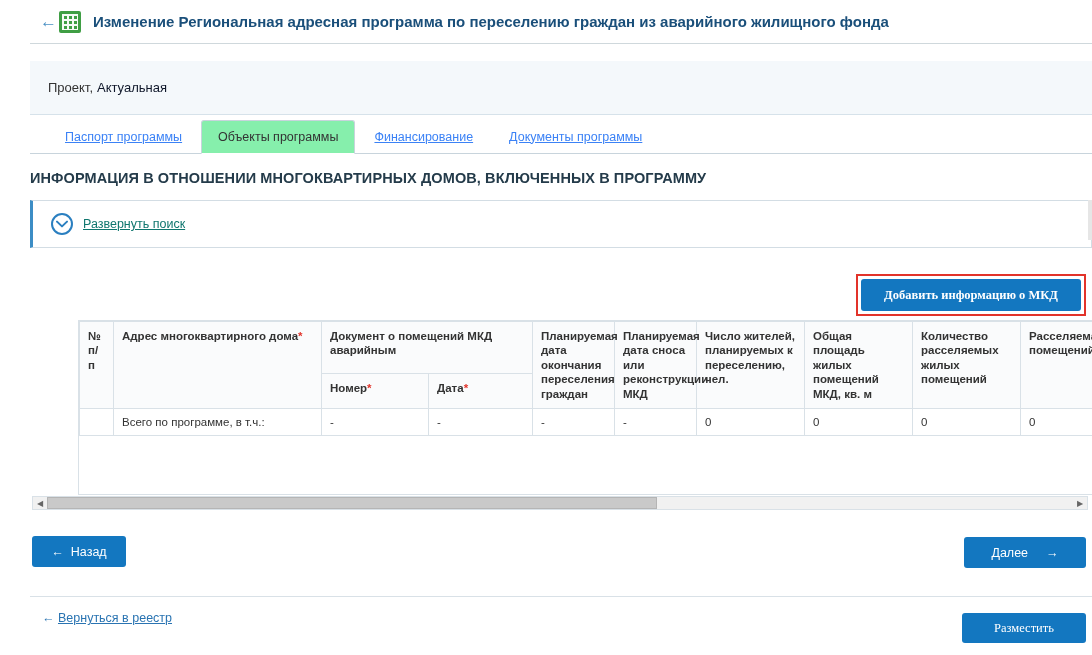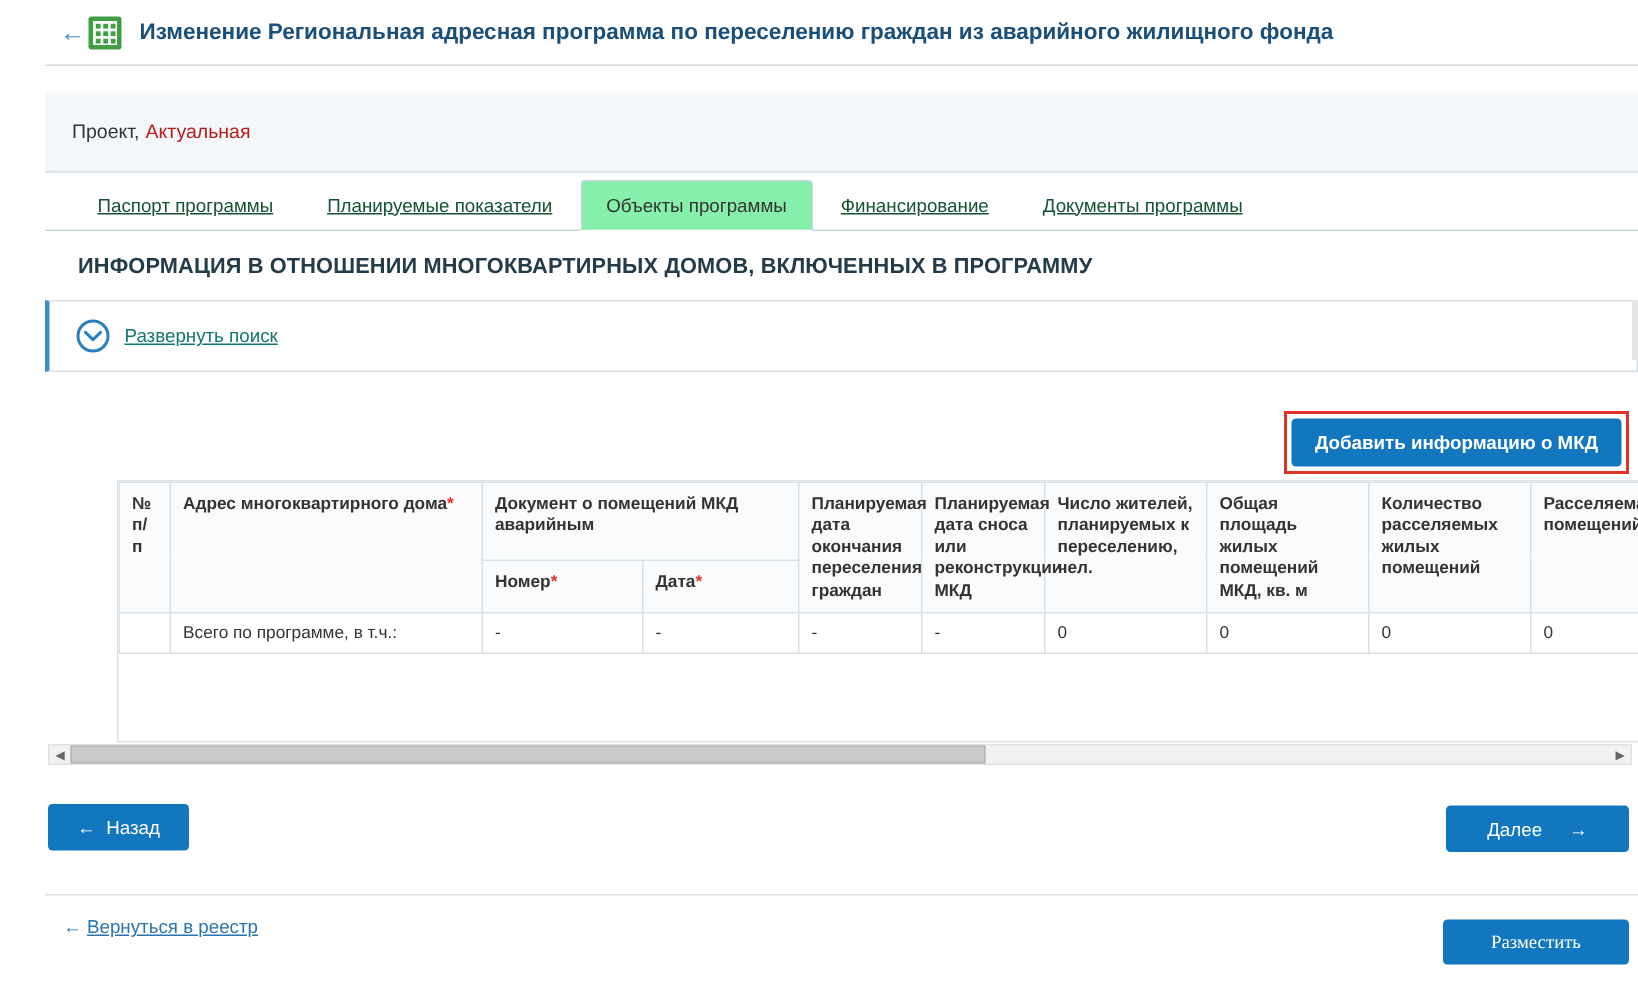--- a/index.html
+++ b/index.html
@@ -82,39 +82,39 @@
     width: 1062px;
     height: 54px;
     background: #f4f8fb;
     border-bottom: 1px solid #d6e2ea;
     display: flex;
     align-items: center;
     padding-left: 18px;
     font-size: 13px;
     margin-top: 16px;
   }
-  .status-green { color: #b91c1c; margin-left: 4px; }
+  .status-green { color: #0f172a; margin-left: 4px; }
   
   .tabs {
     position: absolute;
     left: 30px; top: 118px;
     width: 1062px;
     height: 36px;
     border-bottom: 1px solid #c8d4dc;
     display: flex;
     align-items: flex-end;
     padding-left: 18px;
   }
   .tab {
     height: 34px;
     padding: 0 16px;
     display: flex;
     align-items: center;
     font-size: 12.5px;
-    color: #14532d;
+    color: #3b82f6;
     text-decoration: underline;
     cursor: pointer;
     background: transparent;
     border: 1px solid transparent;
     border-bottom: none;
     margin-right: 2px;
     white-space: nowrap;
   }
   .tab.active {
     background: #86efac;
@@ -129,21 +129,20 @@
   }
   
   .section-title {
     position: absolute;
     left: 30px; top: 170px;
     width: 1040px;
     font-size: 14.5px;
     font-weight: bold;
     color: #243b4a;
     letter-spacing: .1px;
-    margin-left: 22px;
   }
   
   .search-panel {
     position: absolute;
     left: 30px; top: 200px;
     width: 1062px;
     height: 48px;
     background: #ffffff;
     border: 1px solid #d3dde4;
     border-left: 3px solid #3c8dc5;
@@ -178,21 +177,21 @@
     background: #ffffff;
   }
   .add-btn {
     width: 100%; height: 100%;
     background: #1377c0;
     color: #ffffff;
     border: none;
     border-radius: 3px;
     font-size: 12.5px;
     font-weight: bold;
-    font-family: Liberation Sans, sans-serif;
+    font-family: Liberation Serif, serif;
     cursor: pointer;
     white-space: nowrap;
   }
   
   .table-viewport {
     position: absolute;
     left: 32px; top: 320px;
     width: 1056px;
     height: 175px;
     overflow: hidden;
@@ -339,21 +338,20 @@
     <div class="header-title">Изменение Региональная адресная программа по переселению граждан из аварийного жилищного фонда</div>
   </div>
 
   <div class="statusbar">
     <span>Проект,</span>
     <span class="status-green">Актуальная</span>
   </div>
 
   <div class="tabs">
     <div class="tab">Паспорт программы</div>
-    <div class="tab">Планируемые показатели</div>
     <div class="tab active">Объекты программы</div>
     <div class="tab">Финансирование</div>
     <div class="tab">Документы программы</div>
   </div>
 
   <div class="section-title">ИНФОРМАЦИЯ В ОТНОШЕНИИ МНОГОКВАРТИРНЫХ ДОМОВ, ВКЛЮЧЕННЫХ В ПРОГРАММУ</div>
 
   <div class="search-panel">
     <div class="chev-circle">
       <svg width="12" height="8" viewBox="0 0 12 8" aria-hidden="true">

